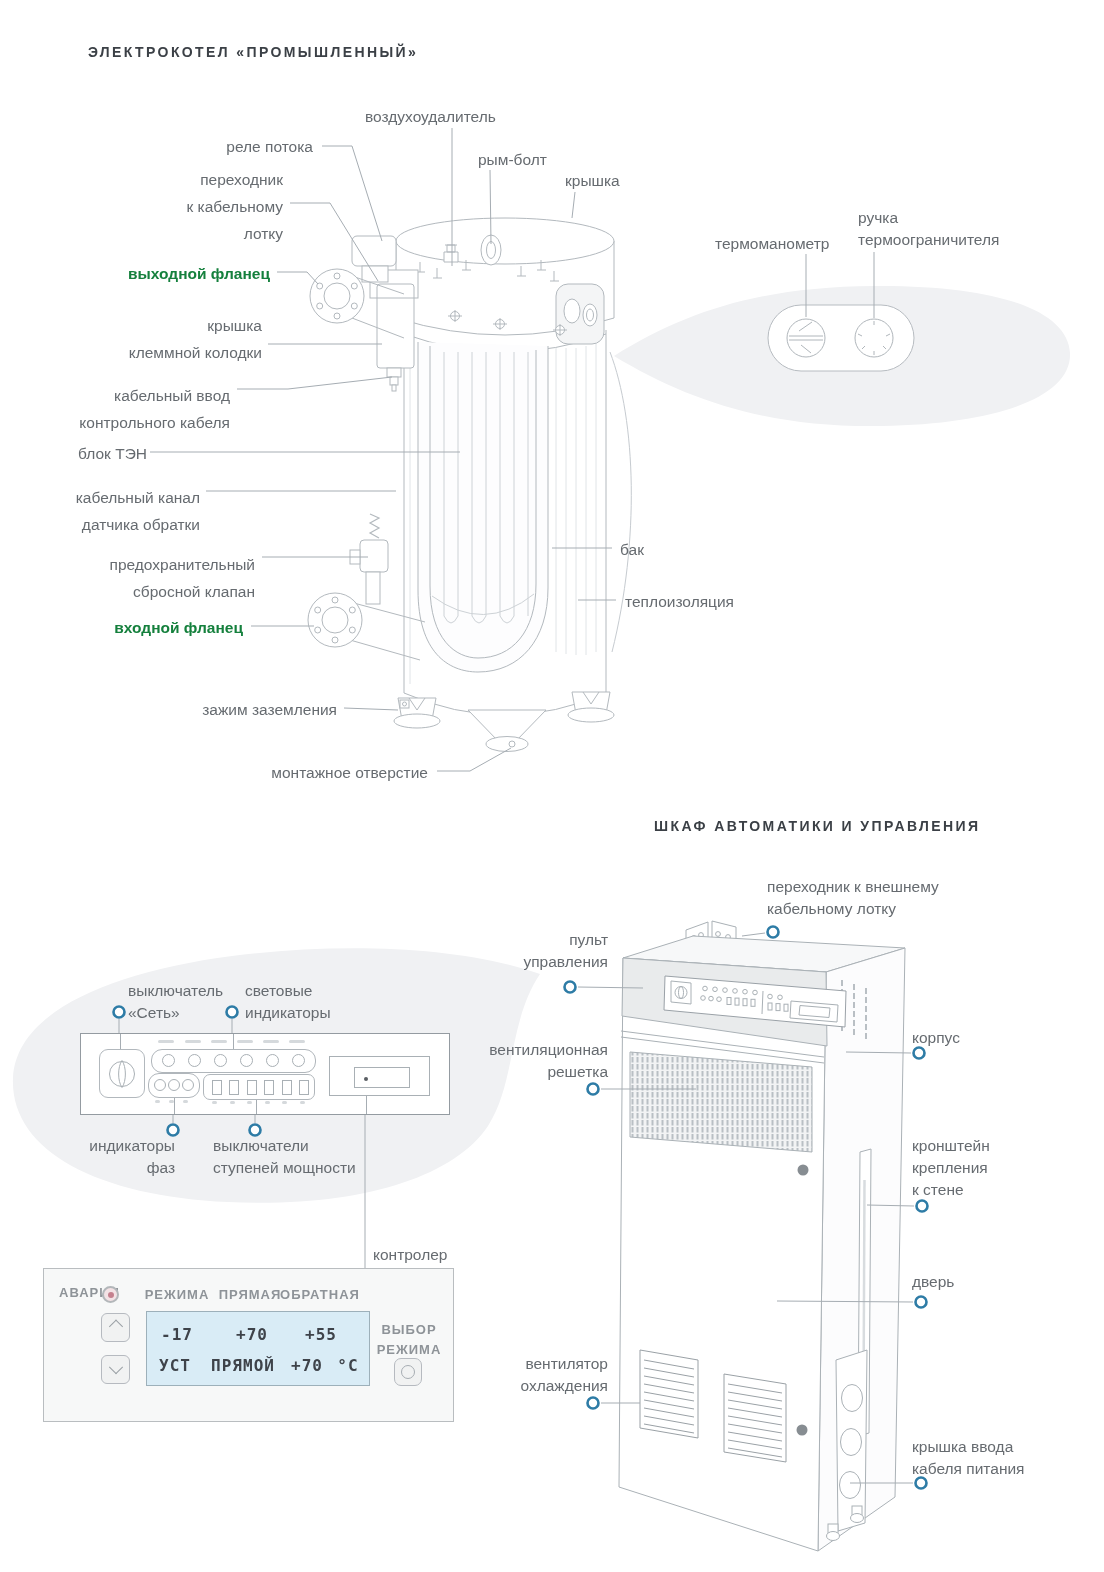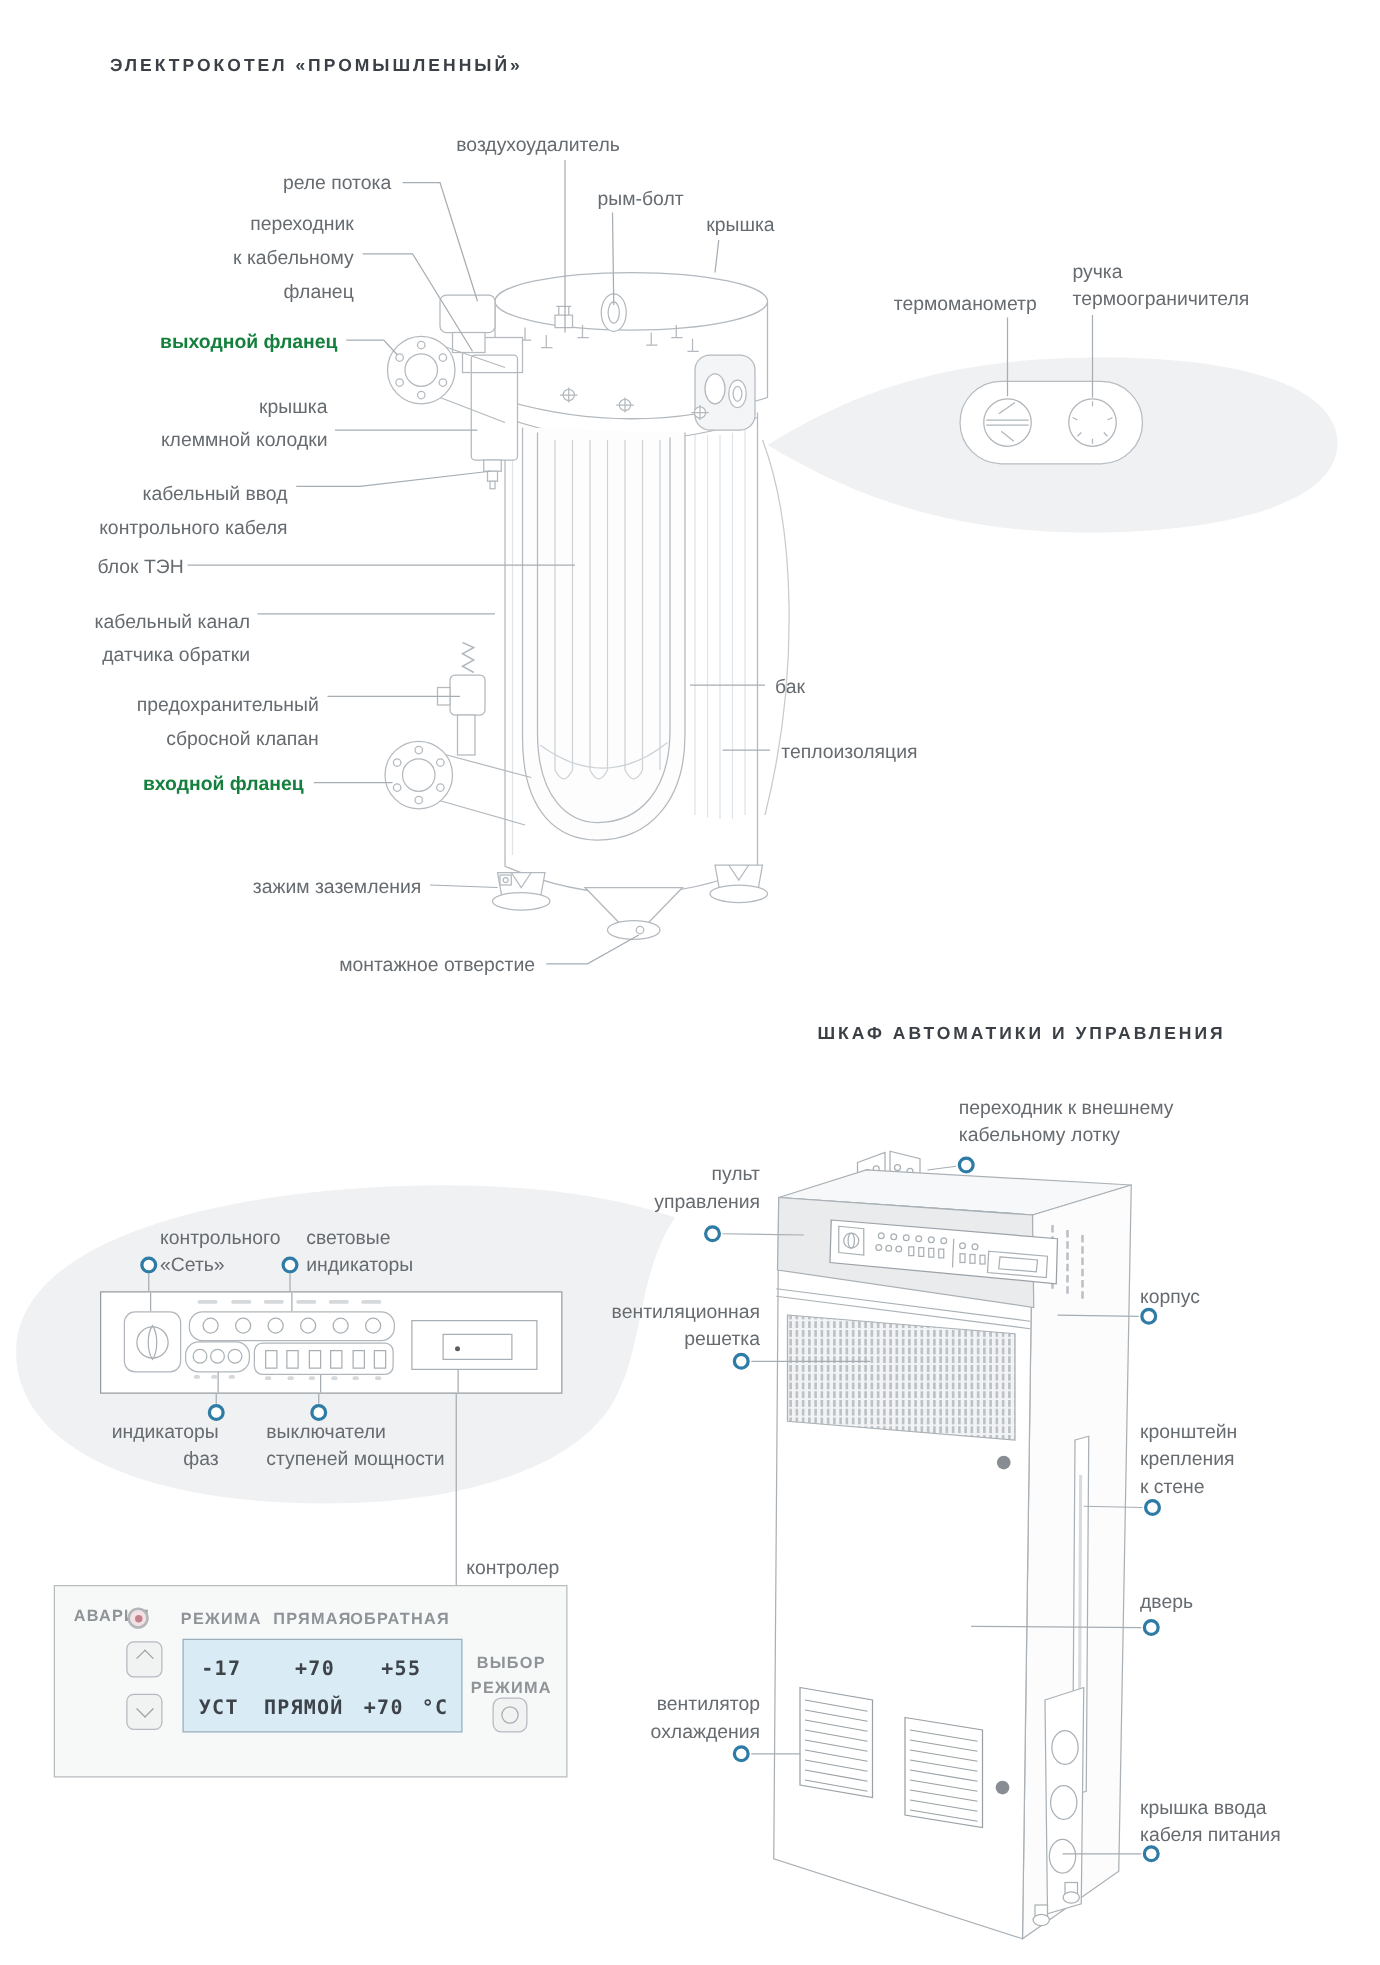--- a/index.html
+++ b/index.html
@@ -286,21 +286,21 @@
     </g>
   </svg>
 
   <div class="title" style="left:88px;top:44px">ЭЛЕКТРОКОТЕЛ «ПРОМЫШЛЕННЫЙ»</div>
   <div class="title title2" style="left:654px;top:818px">ШКАФ АВТОМАТИКИ И УПРАВЛЕНИЯ</div>
 
   <div class="lbl" style="left:365px;top:103px">воздухоудалитель</div>
   <div class="lbl ra" style="right:791px;top:133px">реле потока</div>
   <div class="lbl ra" style="right:821px;top:166px">переходник
 к кабельному
-фланец</div>
+лотку</div>
   <div class="lbl ra b" style="right:834px;top:260px">выходной фланец</div>
   <div class="lbl ra" style="right:842px;top:312px">крышка
 клеммной колодки</div>
   <div class="lbl ra" style="right:874px;top:382px">кабельный ввод
 контрольного кабеля</div>
   <div class="lbl ra" style="right:957px;top:440px">блок ТЭН</div>
   <div class="lbl ra" style="right:904px;top:484px">кабельный канал
 датчика обратки</div>
   <div class="lbl ra" style="right:849px;top:551px">предохранительный
 сбросной клапан</div>
@@ -324,21 +324,21 @@
   <div class="lbl" style="left:912px;top:1024px">корпус</div>
   <div class="lbl lh14" style="left:912px;top:1135px">кронштейн
 крепления
 к стене</div>
   <div class="lbl" style="left:912px;top:1268px">дверь</div>
   <div class="lbl lh14 ra" style="right:496px;top:1353px">вентилятор
 охлаждения</div>
   <div class="lbl lh14" style="left:912px;top:1436px">крышка ввода
 кабеля питания</div>
 
-  <div class="lbl lh14" style="left:128px;top:980px">контрольного
+  <div class="lbl lh14" style="left:128px;top:980px">выключатель
 «Сеть»</div>
   <div class="lbl lh14" style="left:245px;top:980px">световые
 индикаторы</div>
   <div class="lbl lh14 ra" style="right:929px;top:1135px">индикаторы
 фаз</div>
   <div class="lbl lh14" style="left:213px;top:1135px">выключатели
 ступеней мощности</div>
   <div class="lbl" style="left:373px;top:1241px">контролер</div>
 
   <div class="pdetail">

